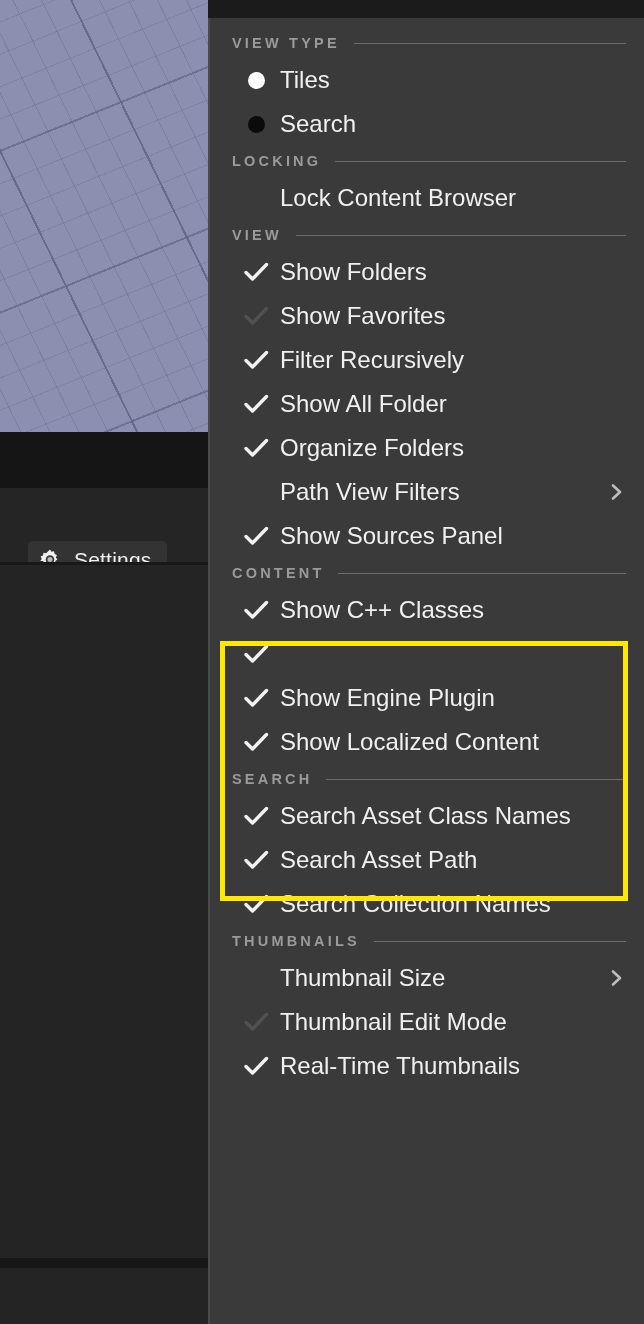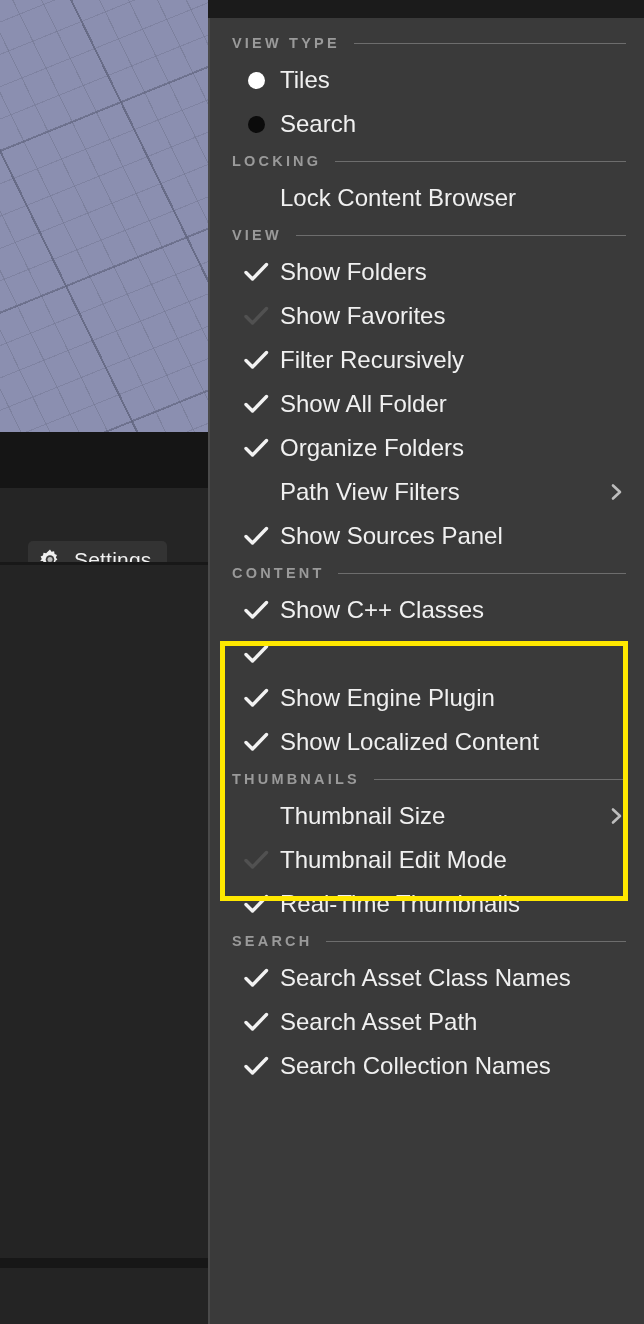--- a/index.html
+++ b/index.html
@@ -296,20 +296,50 @@
           <span class="mark">
             <span class="check"><svg viewBox="0 0 30 30" width="30" height="30" aria-hidden="true">
                 <path d="M5 15.5 L11.5 22 L25.5 7.5" fill="none" stroke="#f2f2f2" stroke-width="3.4" stroke-linecap="round" stroke-linejoin="round"></path>
               </svg></span>
           </span>
           <span class="text">Show Localized Content</span>
         </div>
       </div>
       <div>
         <div class="section">
+          <span class="sec-label">SEARCH</span>
+          <span class="sec-rule"></span>
+        </div>
+        <div class="row">
+          <span class="mark">
+            <span class="check"><svg viewBox="0 0 30 30" width="30" height="30" aria-hidden="true">
+                <path d="M5 15.5 L11.5 22 L25.5 7.5" fill="none" stroke="#f2f2f2" stroke-width="3.4" stroke-linecap="round" stroke-linejoin="round"></path>
+              </svg></span>
+          </span>
+          <span class="text">Search Asset Class Names</span>
+        </div>
+        <div class="row">
+          <span class="mark">
+            <span class="check"><svg viewBox="0 0 30 30" width="30" height="30" aria-hidden="true">
+                <path d="M5 15.5 L11.5 22 L25.5 7.5" fill="none" stroke="#f2f2f2" stroke-width="3.4" stroke-linecap="round" stroke-linejoin="round"></path>
+              </svg></span>
+          </span>
+          <span class="text">Search Asset Path</span>
+        </div>
+        <div class="row">
+          <span class="mark">
+            <span class="check"><svg viewBox="0 0 30 30" width="30" height="30" aria-hidden="true">
+                <path d="M5 15.5 L11.5 22 L25.5 7.5" fill="none" stroke="#f2f2f2" stroke-width="3.4" stroke-linecap="round" stroke-linejoin="round"></path>
+              </svg></span>
+          </span>
+          <span class="text">Search Collection Names</span>
+        </div>
+      </div>
+      <div>
+        <div class="section">
           <span class="sec-label">THUMBNAILS</span>
           <span class="sec-rule"></span>
         </div>
         <div class="row">
           <span class="mark"></span>
           <span class="text">Thumbnail Size</span>
           <span class="arrow"><svg viewBox="0 0 18 18" width="18" height="18" aria-hidden="true">
               <path d="M5 2.5 L12 9 L5 15.5" fill="none" stroke="#bdbdbd" stroke-width="2.6" stroke-linecap="round" stroke-linejoin="round"></path>
             </svg></span>
         </div>
@@ -323,46 +353,16 @@
         </div>
         <div class="row">
           <span class="mark">
             <span class="check"><svg viewBox="0 0 30 30" width="30" height="30" aria-hidden="true">
                 <path d="M5 15.5 L11.5 22 L25.5 7.5" fill="none" stroke="#f2f2f2" stroke-width="3.4" stroke-linecap="round" stroke-linejoin="round"></path>
               </svg></span>
           </span>
           <span class="text">Real-Time Thumbnails</span>
         </div>
       </div>
-      <div>
-        <div class="section">
-          <span class="sec-label">SEARCH</span>
-          <span class="sec-rule"></span>
-        </div>
-        <div class="row">
-          <span class="mark">
-            <span class="check"><svg viewBox="0 0 30 30" width="30" height="30" aria-hidden="true">
-                <path d="M5 15.5 L11.5 22 L25.5 7.5" fill="none" stroke="#f2f2f2" stroke-width="3.4" stroke-linecap="round" stroke-linejoin="round"></path>
-              </svg></span>
-          </span>
-          <span class="text">Search Asset Class Names</span>
-        </div>
-        <div class="row">
-          <span class="mark">
-            <span class="check"><svg viewBox="0 0 30 30" width="30" height="30" aria-hidden="true">
-                <path d="M5 15.5 L11.5 22 L25.5 7.5" fill="none" stroke="#f2f2f2" stroke-width="3.4" stroke-linecap="round" stroke-linejoin="round"></path>
-              </svg></span>
-          </span>
-          <span class="text">Search Asset Path</span>
-        </div>
-        <div class="row">
-          <span class="mark">
-            <span class="check"><svg viewBox="0 0 30 30" width="30" height="30" aria-hidden="true">
-                <path d="M5 15.5 L11.5 22 L25.5 7.5" fill="none" stroke="#f2f2f2" stroke-width="3.4" stroke-linecap="round" stroke-linejoin="round"></path>
-              </svg></span>
-          </span>
-          <span class="text">Search Collection Names</span>
-        </div>
-      </div>
       <div class="hl-box" style="border-color: rgb(255, 232, 0); top: 623px; height: 260px;"></div>
     </div>
 
 </div>
 
 </body></html>

